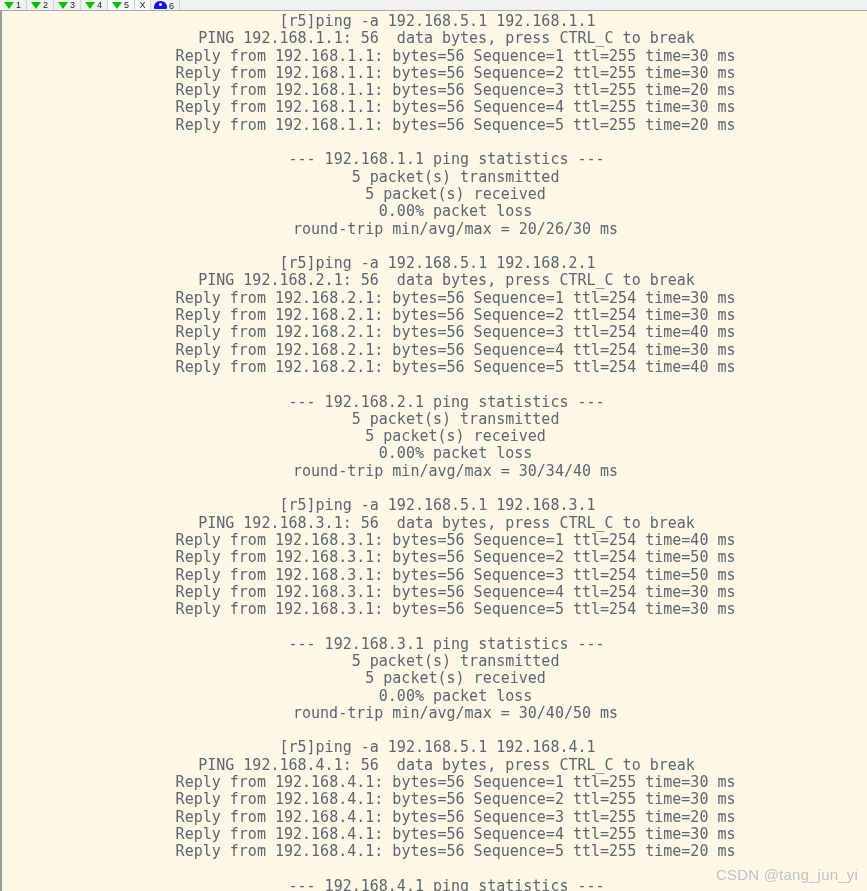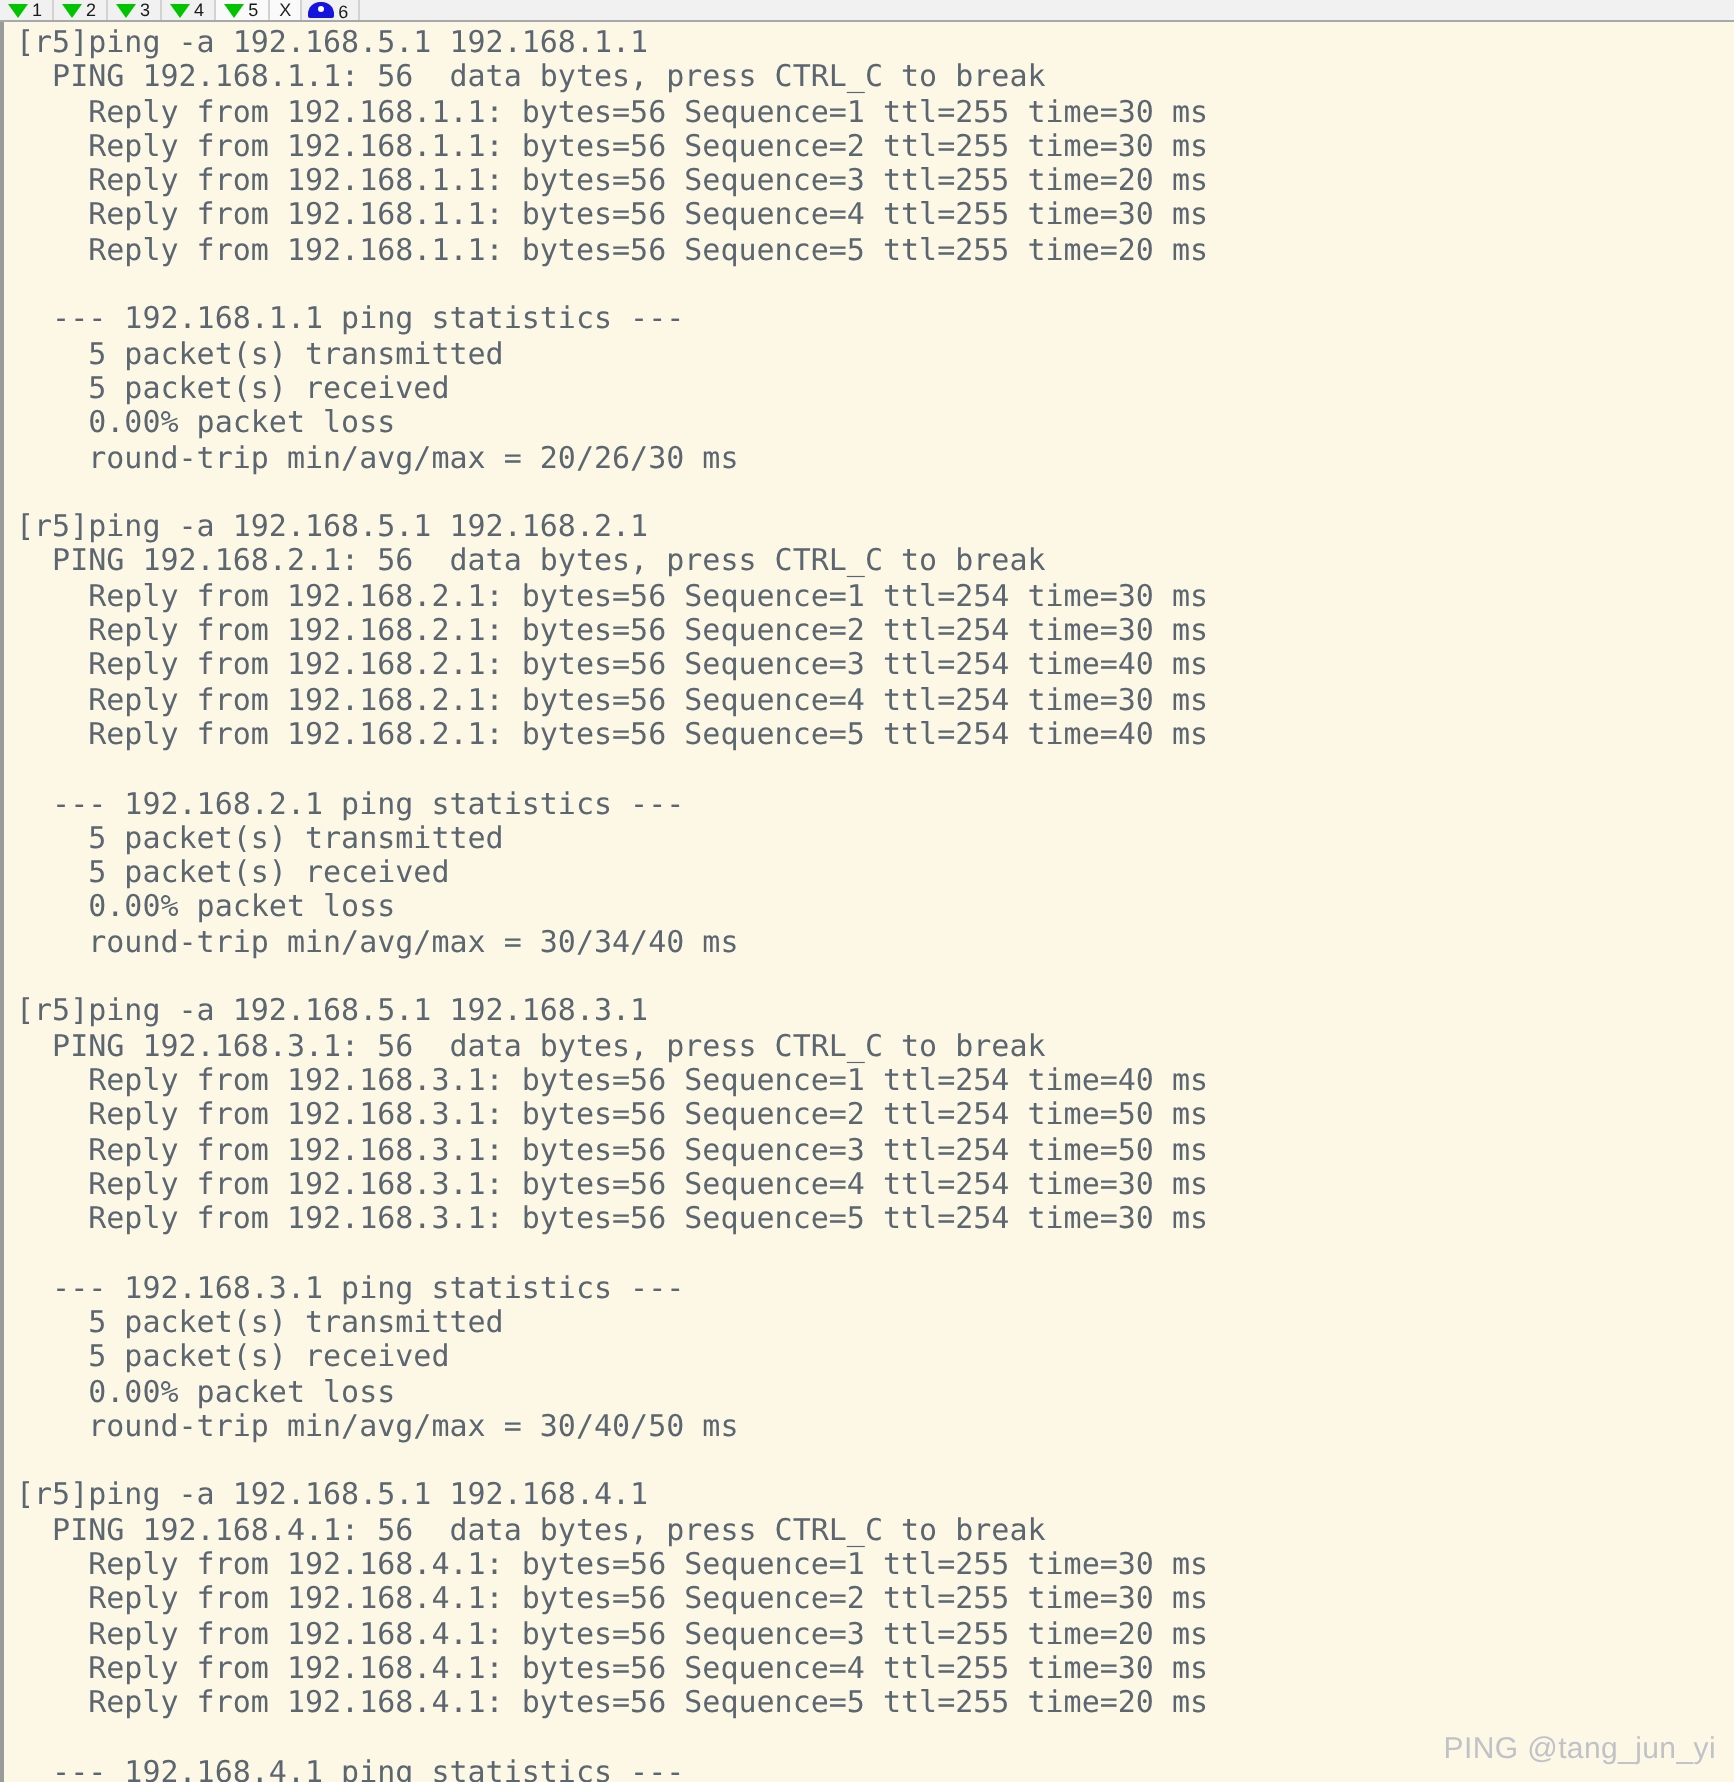--- a/index.html
+++ b/index.html
@@ -132,20 +132,21 @@
     font-family: "DejaVu Sans Mono", "Liberation Mono", monospace;
     font-size: 15px;
     line-height: 17.3px;
     color: #5b6670;
     white-space: pre;
     letter-spacing: 0px;
   }
   .line {
     display: block;
     min-height: 17.3px;
+    text-align: center;
   }
   .blank {
     display: block;
     height: 17.3px;
   }
 
   
   #watermark {
     position: absolute;
     right: 9px;
@@ -186,13 +187,13 @@
       <span class="badge-shape"></span>
       <span class="badge-label">6</span>
     </div>
     <div id="toolbar-filler"></div>
   </div>
 
 <div id="console">
   <pre id="console-text"><span class="line">[r5]ping -a 192.168.5.1 192.168.1.1</span><span class="line">  PING 192.168.1.1: 56  data bytes, press CTRL_C to break</span><span class="line">    Reply from 192.168.1.1: bytes=56 Sequence=1 ttl=255 time=30 ms</span><span class="line">    Reply from 192.168.1.1: bytes=56 Sequence=2 ttl=255 time=30 ms</span><span class="line">    Reply from 192.168.1.1: bytes=56 Sequence=3 ttl=255 time=20 ms</span><span class="line">    Reply from 192.168.1.1: bytes=56 Sequence=4 ttl=255 time=30 ms</span><span class="line">    Reply from 192.168.1.1: bytes=56 Sequence=5 ttl=255 time=20 ms</span><span class="blank"> </span><span class="line">  --- 192.168.1.1 ping statistics ---</span><span class="line">    5 packet(s) transmitted</span><span class="line">    5 packet(s) received</span><span class="line">    0.00% packet loss</span><span class="line">    round-trip min/avg/max = 20/26/30 ms</span><span class="blank"> </span><span class="line">[r5]ping -a 192.168.5.1 192.168.2.1</span><span class="line">  PING 192.168.2.1: 56  data bytes, press CTRL_C to break</span><span class="line">    Reply from 192.168.2.1: bytes=56 Sequence=1 ttl=254 time=30 ms</span><span class="line">    Reply from 192.168.2.1: bytes=56 Sequence=2 ttl=254 time=30 ms</span><span class="line">    Reply from 192.168.2.1: bytes=56 Sequence=3 ttl=254 time=40 ms</span><span class="line">    Reply from 192.168.2.1: bytes=56 Sequence=4 ttl=254 time=30 ms</span><span class="line">    Reply from 192.168.2.1: bytes=56 Sequence=5 ttl=254 time=40 ms</span><span class="blank"> </span><span class="line">  --- 192.168.2.1 ping statistics ---</span><span class="line">    5 packet(s) transmitted</span><span class="line">    5 packet(s) received</span><span class="line">    0.00% packet loss</span><span class="line">    round-trip min/avg/max = 30/34/40 ms</span><span class="blank"> </span><span class="line">[r5]ping -a 192.168.5.1 192.168.3.1</span><span class="line">  PING 192.168.3.1: 56  data bytes, press CTRL_C to break</span><span class="line">    Reply from 192.168.3.1: bytes=56 Sequence=1 ttl=254 time=40 ms</span><span class="line">    Reply from 192.168.3.1: bytes=56 Sequence=2 ttl=254 time=50 ms</span><span class="line">    Reply from 192.168.3.1: bytes=56 Sequence=3 ttl=254 time=50 ms</span><span class="line">    Reply from 192.168.3.1: bytes=56 Sequence=4 ttl=254 time=30 ms</span><span class="line">    Reply from 192.168.3.1: bytes=56 Sequence=5 ttl=254 time=30 ms</span><span class="blank"> </span><span class="line">  --- 192.168.3.1 ping statistics ---</span><span class="line">    5 packet(s) transmitted</span><span class="line">    5 packet(s) received</span><span class="line">    0.00% packet loss</span><span class="line">    round-trip min/avg/max = 30/40/50 ms</span><span class="blank"> </span><span class="line">[r5]ping -a 192.168.5.1 192.168.4.1</span><span class="line">  PING 192.168.4.1: 56  data bytes, press CTRL_C to break</span><span class="line">    Reply from 192.168.4.1: bytes=56 Sequence=1 ttl=255 time=30 ms</span><span class="line">    Reply from 192.168.4.1: bytes=56 Sequence=2 ttl=255 time=30 ms</span><span class="line">    Reply from 192.168.4.1: bytes=56 Sequence=3 ttl=255 time=20 ms</span><span class="line">    Reply from 192.168.4.1: bytes=56 Sequence=4 ttl=255 time=30 ms</span><span class="line">    Reply from 192.168.4.1: bytes=56 Sequence=5 ttl=255 time=20 ms</span><span class="blank"> </span><span class="line">  --- 192.168.4.1 ping statistics ---</span></pre>
 </div>
 
-<div id="watermark">PING @tang_jun_yi</div>
+<div id="watermark">CSDN @tang_jun_yi</div>
 
 </body></html>

